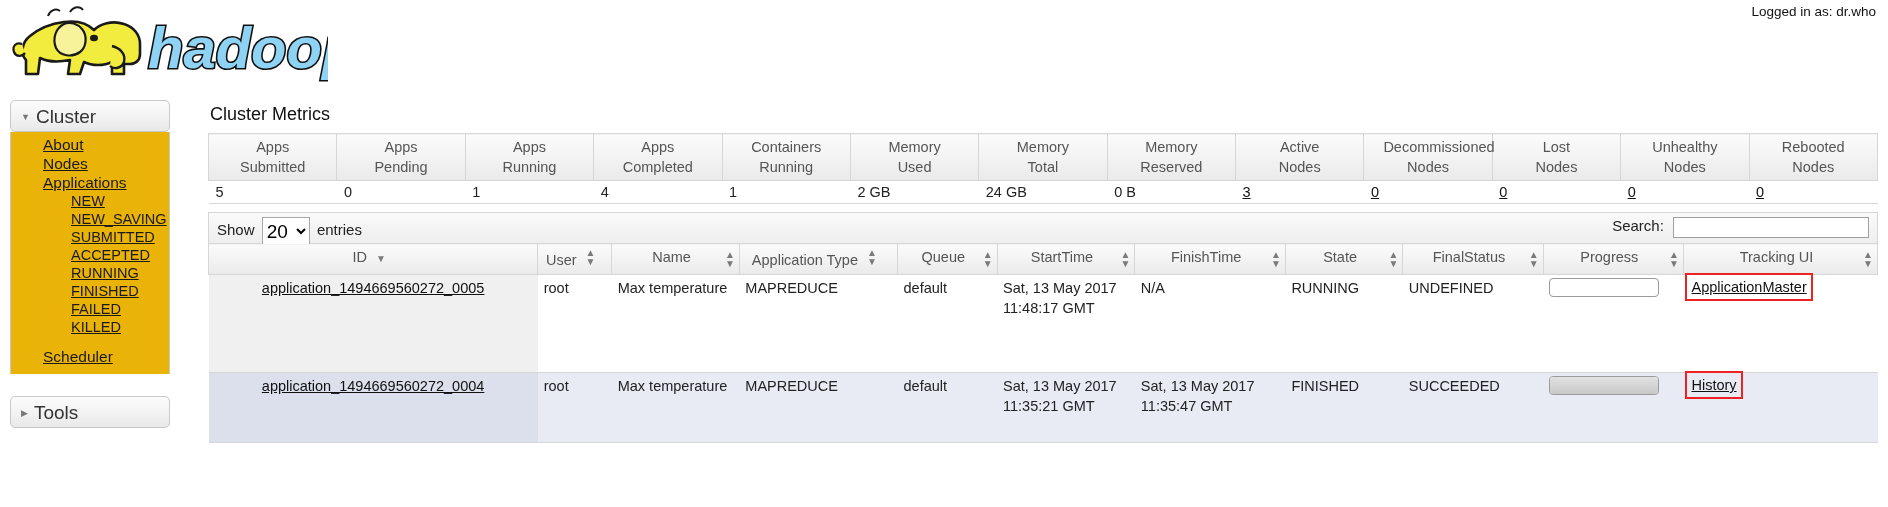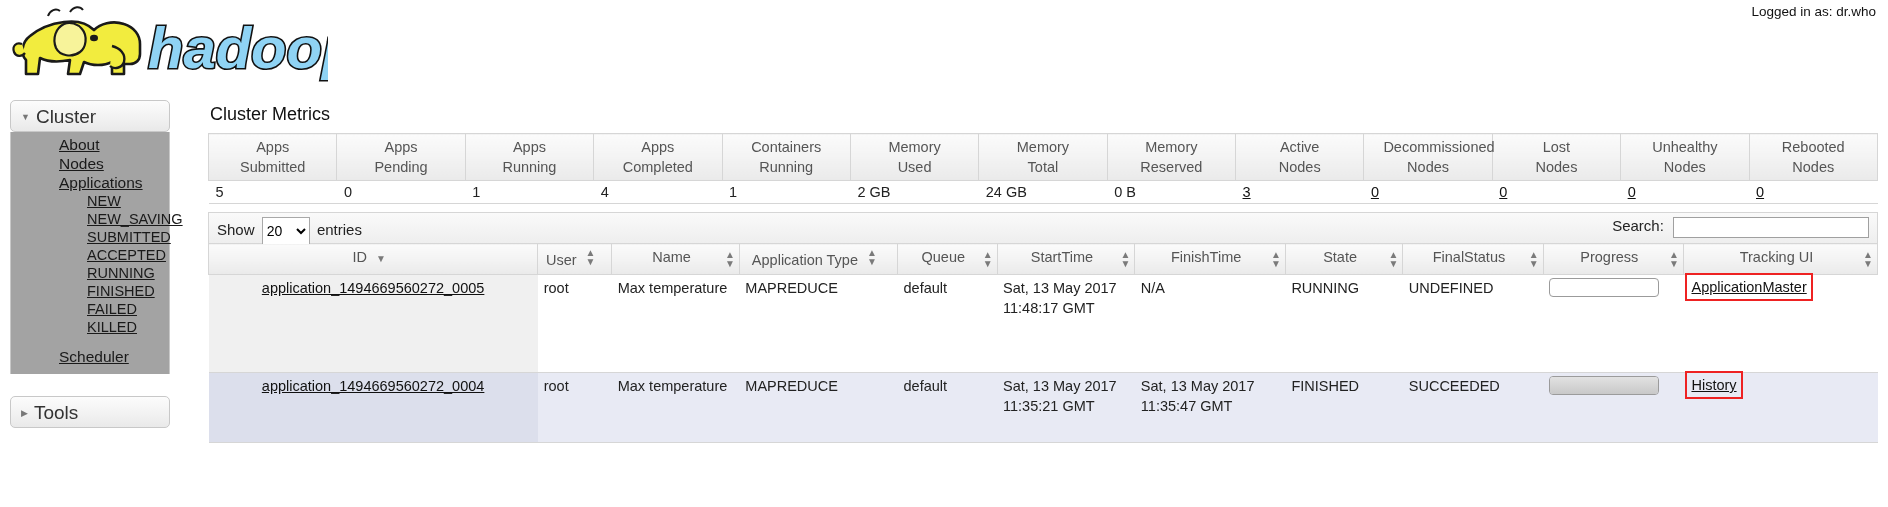--- a/index.html
+++ b/index.html
@@ -41,22 +41,22 @@
     color: #333;
   }
   .nav-section .caret {
     display: inline-block; margin: 0 6px 0 10px;
     font-size: 9px; color: #777; vertical-align: middle;
   }
   .nav-section .sec-label { vertical-align: middle; }
   .nav-body {
     border-left: 1px solid #c8c8c8;
     border-right: 1px solid #c8c8c8;
-    background: #a3a3a3;
-    padding: 3px 0 8px 16px;
+    background: #eab308;
+    padding: 3px 0 8px 0;
   }
   .nav-link {
     display: block;
     color: #1a1a1a;
     text-decoration: underline;
     font-size: 15.5px;
     line-height: 19px;
     padding-left: 32px;
     white-space: nowrap;
     cursor: pointer;
@@ -106,21 +106,21 @@
     border-bottom: none;
     background: linear-gradient(to bottom,#fafafa,#eeeeee);
     height: 31px;
     padding: 4px 8px;
     font-size: 15px;
     color: #222;
   }
   #show-entries { display: inline-block; }
   #entries-select {
     font-family: "Liberation Sans", sans-serif;
-    font-size: 14px;
+    font-size: 19px;
     height: 28px;
     width: 48px;
     margin: 0 3px;
     vertical-align: middle;
     border: 1px solid #a8a8a8;
     background: #fff;
   }
   #search-box {
     position: absolute; right: 8px; top: 4px;
     font-size: 15px; color: #222;

